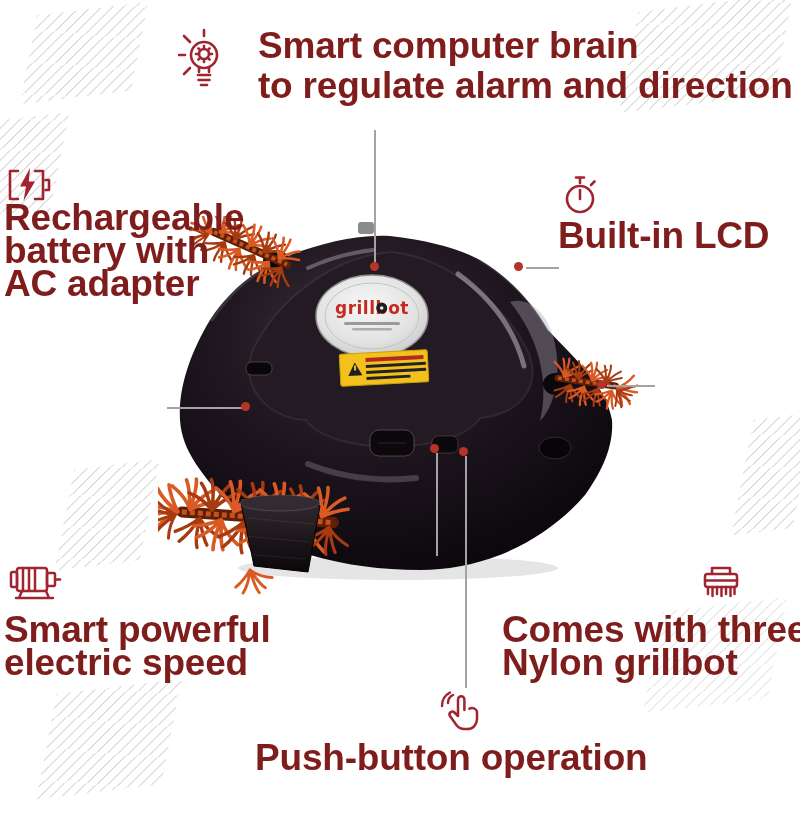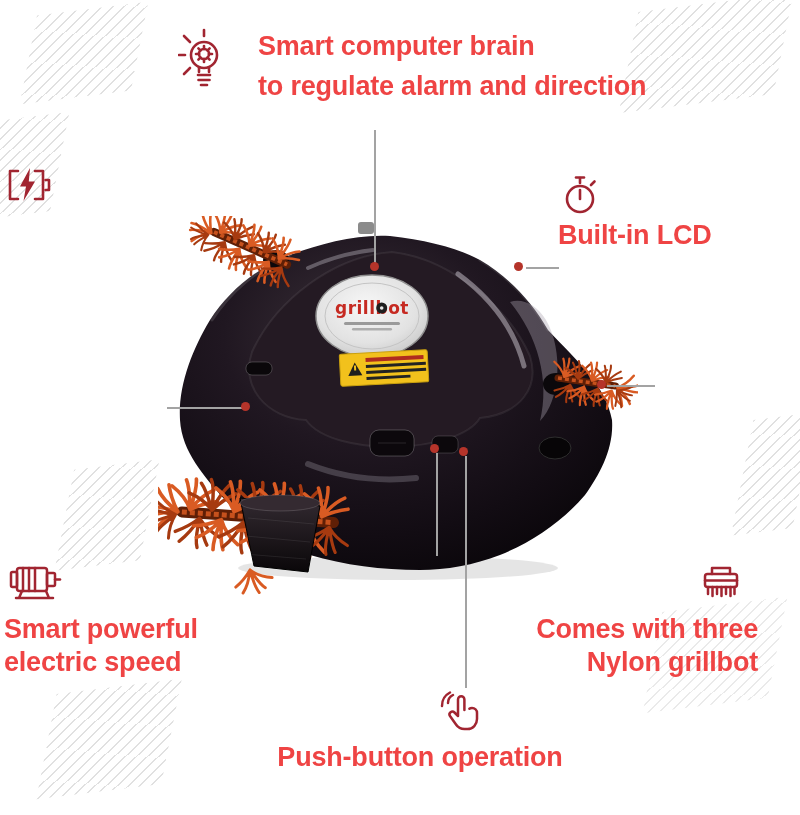--- a/index.html
+++ b/index.html
@@ -10,27 +10,27 @@
          background:repeating-linear-gradient(135deg,#d9d9d9 0 1.6px,transparent 1.6px 9px);
          transform:rotate(-7deg) skewX(-18deg);}
   .h1{left:28px;top:10px;width:112px;height:86px}
   .h2{left:628px;top:4px;width:156px;height:98px}
   .h3{left:-14px;top:118px;width:74px;height:96px}
   .h4{left:742px;top:418px;width:62px;height:112px}
   .h5{left:64px;top:466px;width:86px;height:98px}
   .h6{left:46px;top:688px;width:126px;height:102px}
   .h7{left:652px;top:606px;width:126px;height:98px;opacity:.55}
   
-  .feature-text{position:absolute;z-index:5;color:#ef4444;font-weight:700;font-size:27px;
+  .feature-text{position:absolute;z-index:5;color:#7f1d1d;font-weight:700;font-size:37px;
                 line-height:33px;letter-spacing:-.2px;white-space:nowrap;}
   .f-brain-text{left:258px;top:26px;line-height:40px}
   .f-batt-text{left:4px;top:201px}
   .f-lcd-text{left:558px;top:219px}
   .f-motor-text{left:4px;top:613px}
-  .f-brush-text{left:502px;top:613px;width:256px;text-align:right}
+  .f-brush-text{left:502px;top:613px;width:256px;text-align:left}
   .f-push-text{left:255px;top:741px;width:330px;text-align:center}
   
   .icon{position:absolute;z-index:5}
   .icon svg{display:block}
   .f-brain-icon{left:178px;top:28px}
   .f-batt-icon{left:5px;top:167px}
   .f-lcd-icon{left:562px;top:175px}
   .f-motor-icon{left:8px;top:559px}
   .f-brush-icon{left:698px;top:561px}
   .f-push-icon{left:436px;top:690px}
@@ -250,20 +250,25 @@
   <div class="icon f-batt-icon">
     <svg width="46" height="36" viewBox="0 0 46 36">
       <g fill="none" stroke="#a12531" stroke-width="2.6" stroke-linejoin="round" stroke-linecap="round">
         <path d="M13,4 H5 V32 H13"></path>
         <path d="M30,4 H38 V32 H30"></path>
         <path d="M40.5,13 H44 V23 H40.5"></path>
       </g>
       <path d="M25,1 L15,19.5 H21 L18.5,34 L30,14.5 H23.8 Z" fill="#a12531"></path>
     </svg>
   </div>
+  <div class="feature-text f-batt-text">
+    <div>Rechargeable</div>
+    <div>battery with</div>
+    <div>AC adapter</div>
+  </div>
 
   <div class="icon f-lcd-icon">
     <svg width="36" height="42" viewBox="0 0 36 42">
       <g fill="none" stroke="#a12531" stroke-width="2.6" stroke-linecap="round">
         <line x1="14" y1="2.5" x2="22" y2="2.5"></line>
           <line x1="18" y1="3" x2="18" y2="8"></line>
         <line x1="29" y1="10" x2="32.5" y2="6.5"></line>
         <circle cx="18" cy="24" r="13"></circle>
         <line x1="18" y1="24" x2="18" y2="15"></line>
       </g>

